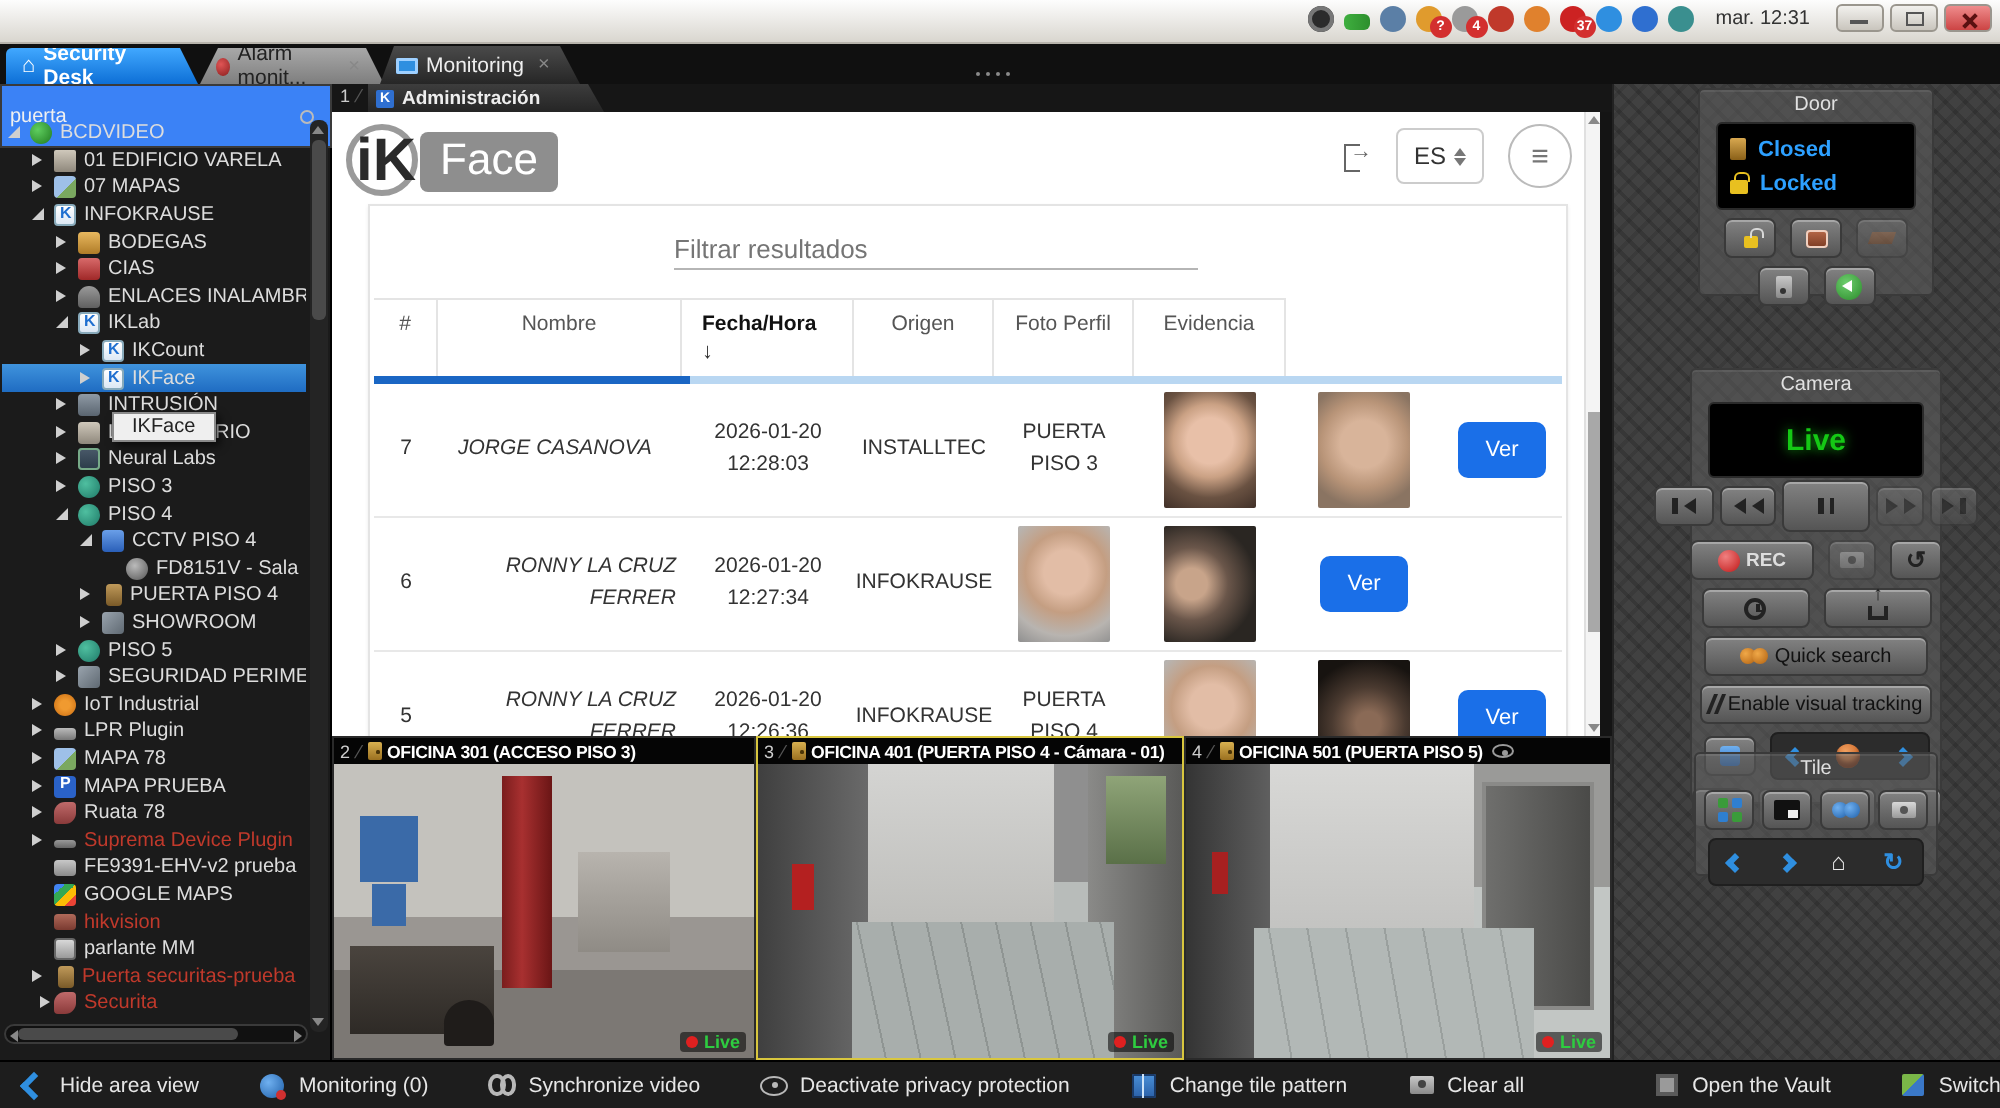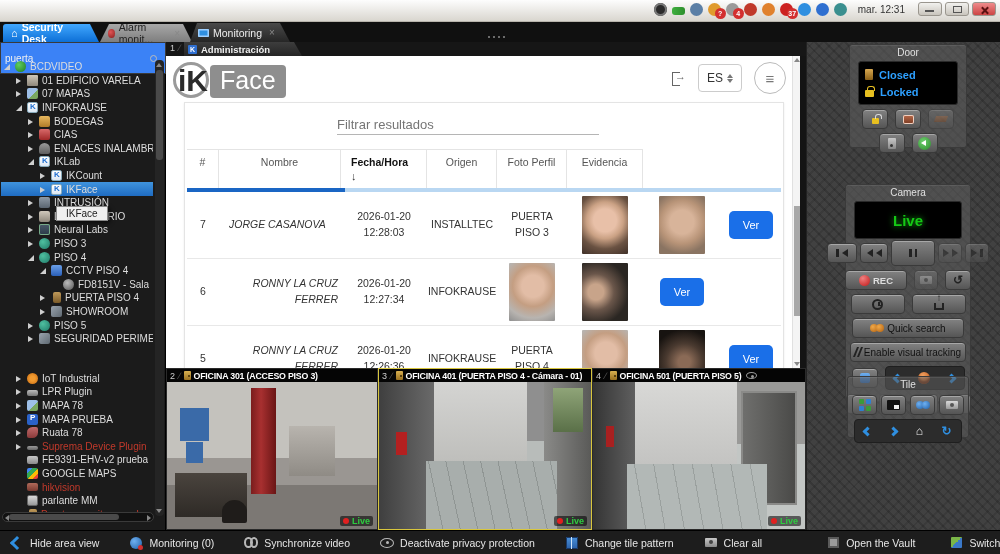--- a/index.html
+++ b/index.html
@@ -113,21 +113,21 @@
 #doctab .fav { width:9px; height:9px; background:#2f6fd0; border-radius:1px; color:#fff; font-size:7px; font-weight:bold;
   text-align:center; line-height:9px; }
 #doctab .lbl { color:#eee; font-size:9.5px; font-weight:bold; }
 
 
 #webpage { position:absolute; left:0; top:14px; width:634px; height:312px; background:#fff; overflow:hidden; }
 #logo { position:absolute; left:12px; top:8px; display:flex; align-items:center; }
 #logo .ring { position:absolute; left:-5px; top:-2px; width:36px; height:36px; border:3px solid #9a9a9a; border-radius:50%; }
 #logo .li { font-size:30px; font-weight:bold; color:#2b2b2b; position:relative; z-index:1; }
 #logo .lk { font-size:30px; font-weight:bold; color:#2b2b2b; position:relative; z-index:1; margin-right:2px; }
-#logo .lface { background:#8e8e8e; color:#fff; font-size:25px; padding:1px 10px 3px; border-radius:4px; z-index:1; }
+#logo .lface { background:#8e8e8e; color:#fff; font-size:22px; padding:1px 10px 3px; border-radius:4px; z-index:1; }
 #pg-controls { position:absolute; right:14px; top:6px; display:flex; align-items:center; gap:12px; }
 .ico-logout { position:relative; width:14px; height:14px; }
 .ico-logout::before { content:''; position:absolute; left:0; top:1px; width:7px; height:12px;
   border:1.5px solid #666; border-right:none; }
 .ico-logout::after { content:'\2192'; position:absolute; left:3px; top:-1px; color:#666; font-size:11px; }
 #langbox { width:44px; height:28px; border:1px solid #ccc; border-radius:4px; display:flex; align-items:center;
   justify-content:center; gap:4px; font-size:12px; color:#333; background:#fff; }
 .updown { display:flex; flex-direction:column; gap:1px; }
 .updown i { width:0; height:0; border-left:3px solid transparent; border-right:3px solid transparent; }
 .updown .u { border-bottom:4px solid #777; } .updown .d { border-top:4px solid #777; }
@@ -474,21 +474,21 @@
       <div class="trow" style="padding-left: 27px;">
         <span class="arr col"></span>
         <span class="ti ti-floor-area"></span>
         <span class="tlabel">PISO 5</span>
       </div>
       <div class="trow" style="padding-left: 27px;">
         <span class="arr col"></span>
         <span class="ti ti-cube"></span>
         <span class="tlabel">SEGURIDAD PERIMETRAL</span>
       </div>
-      <div class="trow" style="padding-left: 15px; margin-top: 26px;">
+      <div class="trow" style="padding-left: 15px;">
         <span class="arr col"></span>
         <span class="ti ti-iot-plugin"></span>
         <span class="tlabel">IoT Industrial</span>
       </div>
       <div class="trow" style="padding-left: 15px;">
         <span class="arr col"></span>
         <span class="ti ti-lpr-plugin"></span>
         <span class="tlabel">LPR Plugin</span>
       </div>
       <div class="trow" style="padding-left: 15px;">

